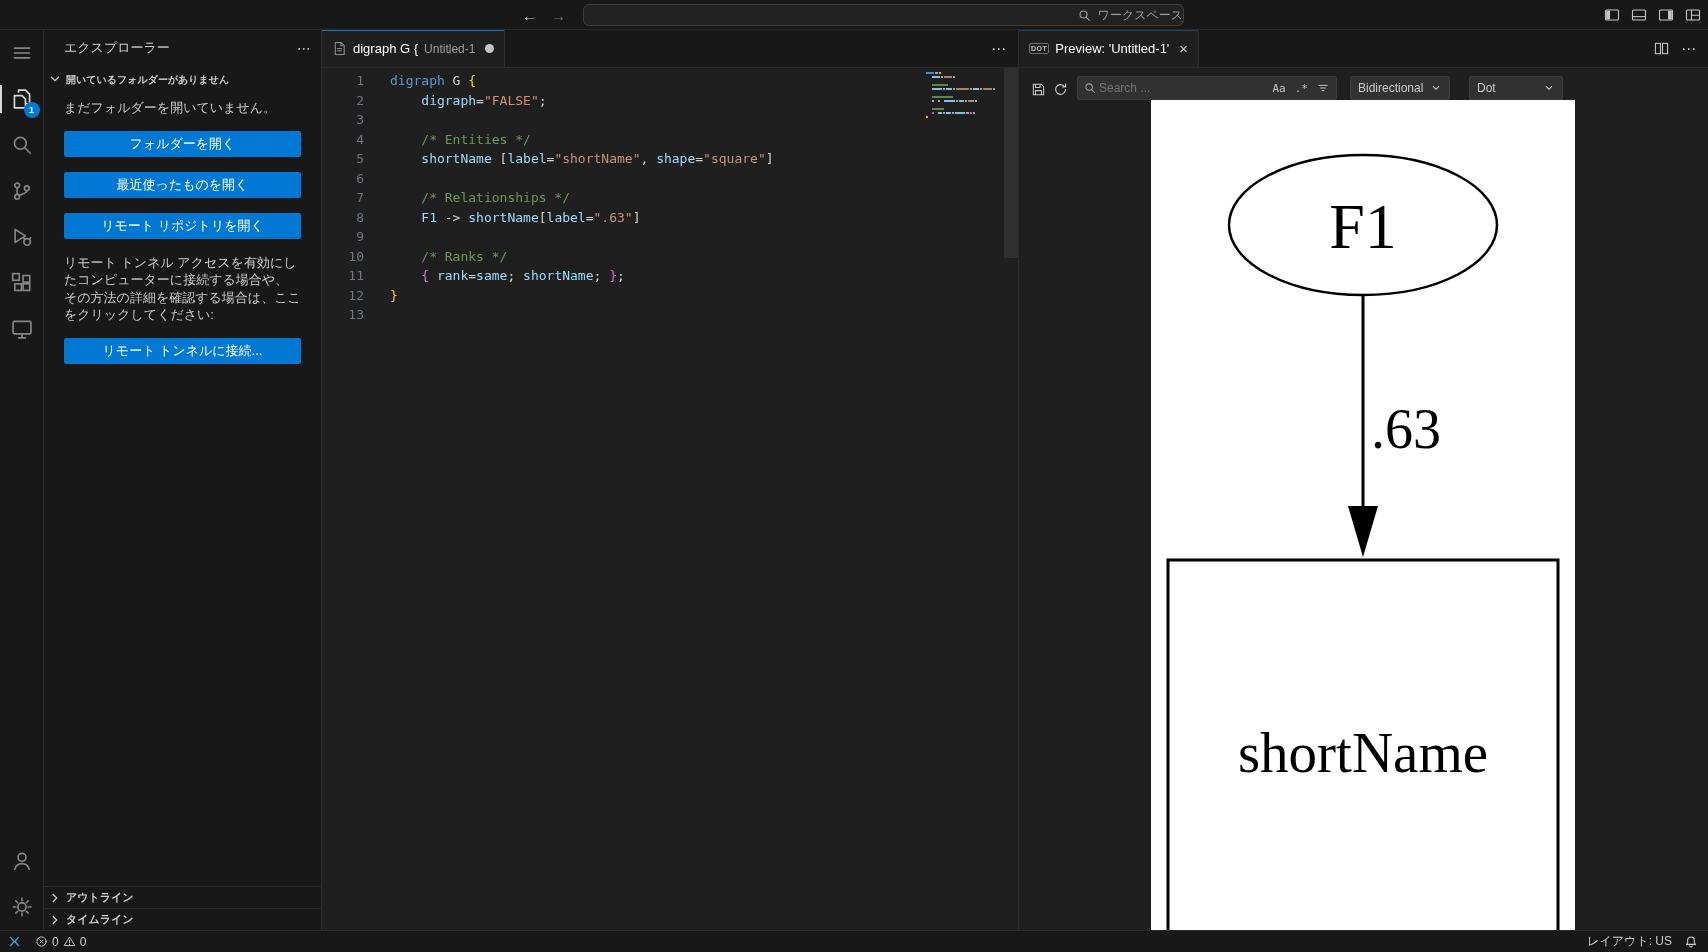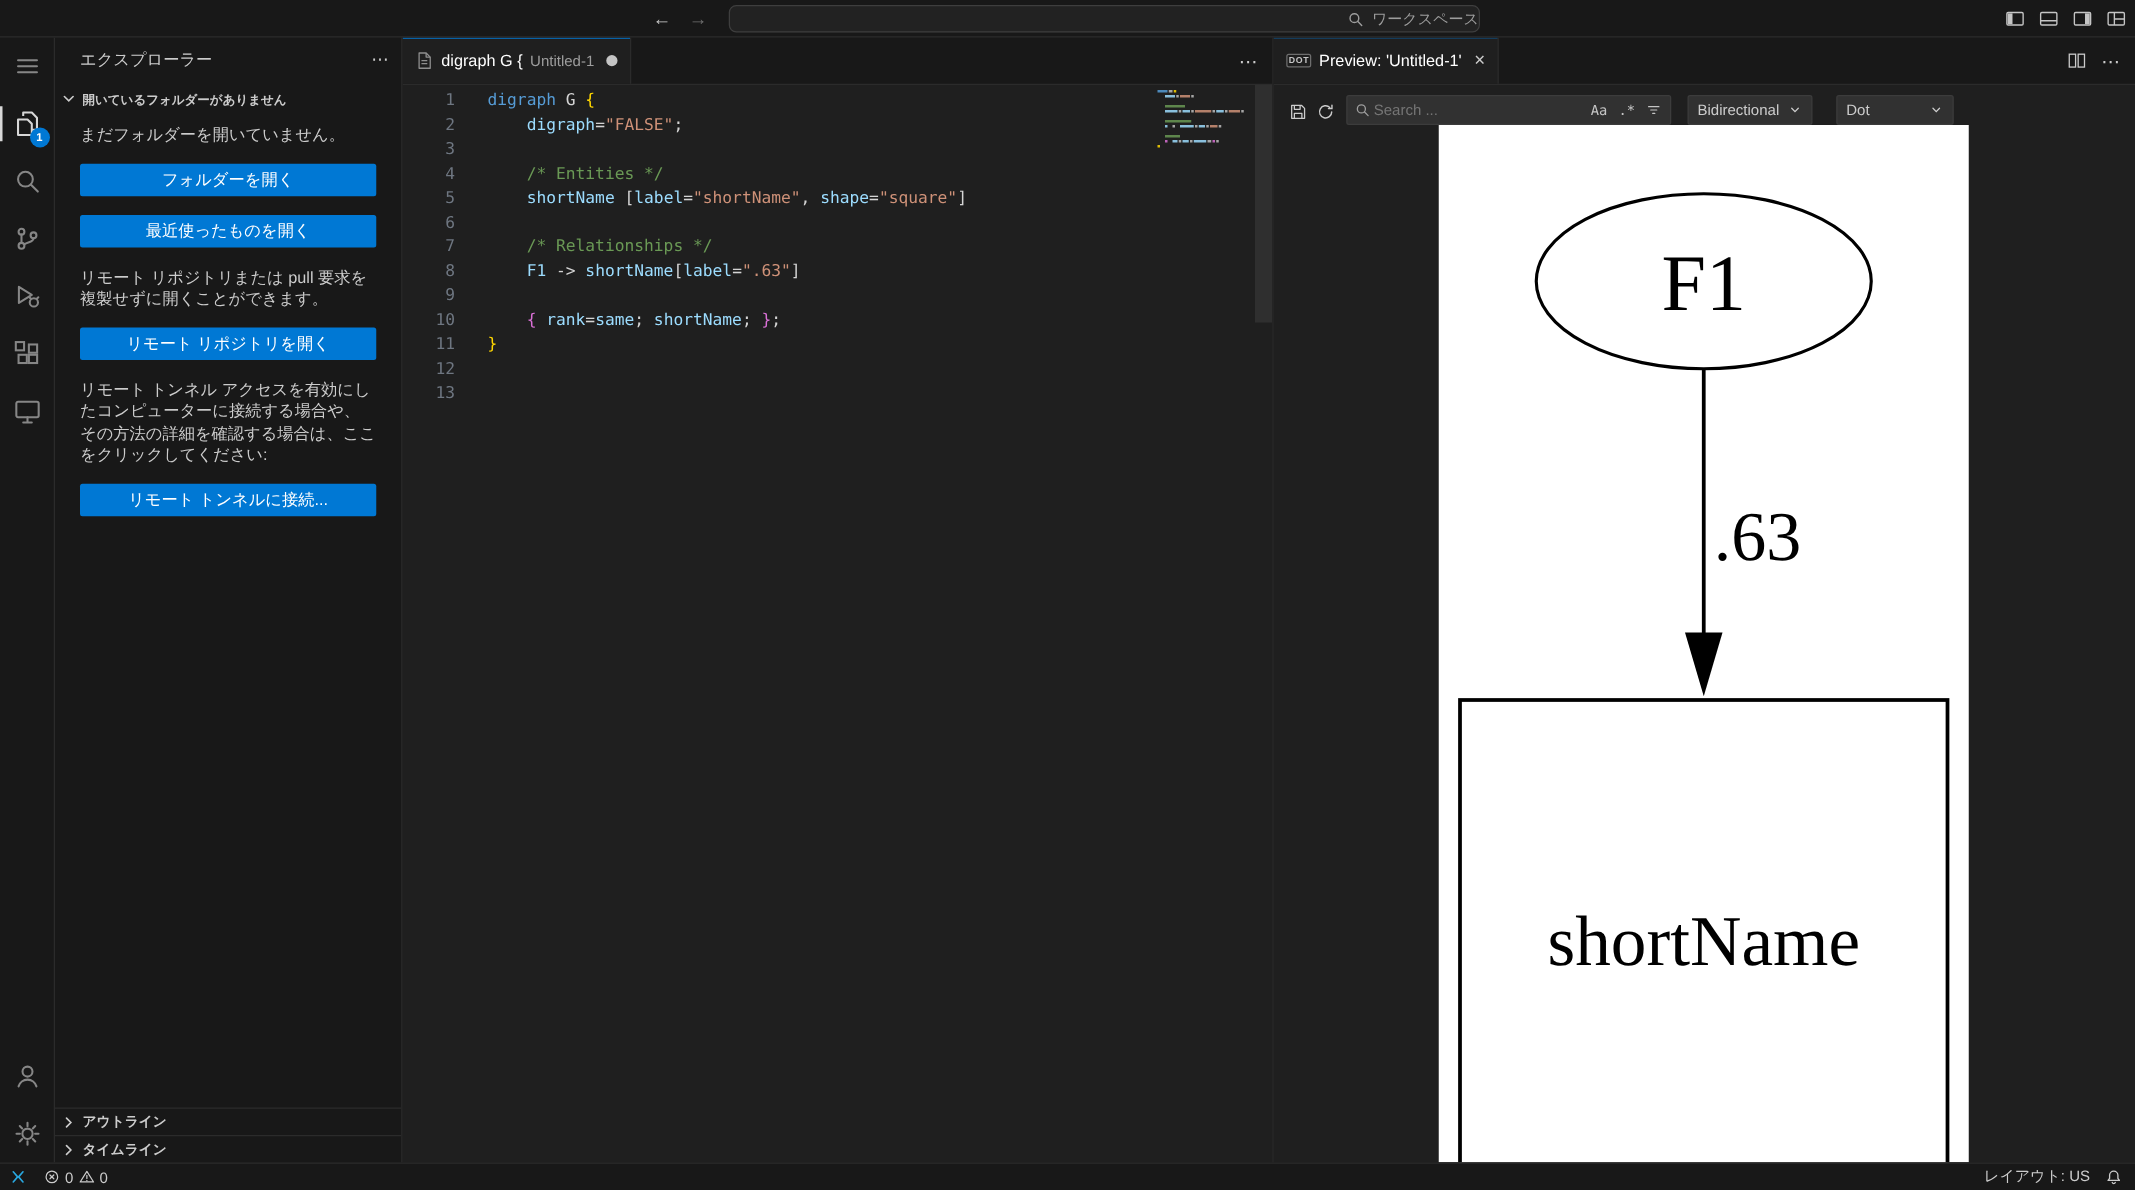--- a/index.html
+++ b/index.html
@@ -200,21 +200,20 @@
       <svg width="16" height="16" viewBox="0 0 16 16" fill="none" stroke="currentColor" stroke-width="1.3" stroke-linecap="round">
           <path d="M4.5 6.2L8 9.7l3.5-3.5"></path>
         </svg>
     </span>
     <span>開いているフォルダーがありません</span>
   </div>
   <div class="welcome">
     <p>まだフォルダーを開いていません。</p>
     <button class="welcome-btn">フォルダーを開く</button>
     <button class="welcome-btn">最近使ったものを開く</button>
-    <p>リモート リポジトリまたは pull 要求を複製せずに開くことができます。</p>
     <button class="welcome-btn">リモート リポジトリを開く</button>
     <p>リモート トンネル アクセスを有効にしたコンピューターに接続する場合や、その方法の詳細を確認する場合は、ここをクリックしてください:</p>
     <button class="welcome-btn">リモート トンネルに接続...</button>
   </div>
   <div class="sb-pane">
     <span class="chev">
       <svg width="16" height="16" viewBox="0 0 16 16" fill="none" stroke="currentColor" stroke-width="1.3" stroke-linecap="round">
           <path d="M6.2 4.5L9.7 8l-3.5 3.5"></path>
         </svg>
     </span>
@@ -266,20 +265,21 @@
     <div class="code">
         <div class="code-line"><span class="tok-kw">digraph</span><span class="tok-fg"> G </span><span class="tok-b1">{</span></div>
         <div class="code-line"><span class="tok-fg">    </span><span class="tok-var">digraph</span><span class="tok-fg">=</span><span class="tok-str">"FALSE"</span><span class="tok-fg">;</span></div>
         <div class="code-line"></div>
         <div class="code-line"><span class="tok-fg">    </span><span class="tok-com">/* Entities */</span></div>
         <div class="code-line"><span class="tok-fg">    </span><span class="tok-var">shortName</span><span class="tok-fg"> [</span><span class="tok-var">label</span><span class="tok-fg">=</span><span class="tok-str">"shortName"</span><span class="tok-fg">, </span><span class="tok-var">shape</span><span class="tok-fg">=</span><span class="tok-str">"square"</span><span class="tok-fg">]</span></div>
         <div class="code-line"></div>
         <div class="code-line"><span class="tok-fg">    </span><span class="tok-com">/* Relationships */</span></div>
         <div class="code-line"><span class="tok-fg">    </span><span class="tok-var">F1</span><span class="tok-fg"> </span><span class="tok-fg">-&gt;</span><span class="tok-fg"> </span><span class="tok-var">shortName</span><span class="tok-fg">[</span><span class="tok-var">label</span><span class="tok-fg">=</span><span class="tok-str">".63"</span><span class="tok-fg">]</span></div>
         <div class="code-line"></div>
+        <div class="code-line"><span class="tok-fg">    </span><span class="tok-com">/* Ranks */</span></div>
         <div class="code-line"><span class="tok-fg">    </span><span class="tok-b2">{</span><span class="tok-fg"> </span><span class="tok-var">rank</span><span class="tok-fg">=</span><span class="tok-var">same</span><span class="tok-fg">; </span><span class="tok-var">shortName</span><span class="tok-fg">; </span><span class="tok-b2">}</span><span class="tok-fg">;</span></div>
         <div class="code-line"><span class="tok-b1">}</span></div>
         <div class="code-line"></div>
       </div>
     <div class="minimap">
         <div class="mm-line">
           <span class="mm mm-kw" style="width: 8.05px;"></span>
           <span class="mm mm-fg" style="width: 3.45px;"></span>
           <span class="mm mm-b1" style="width: 2px;"></span>
         </div>

